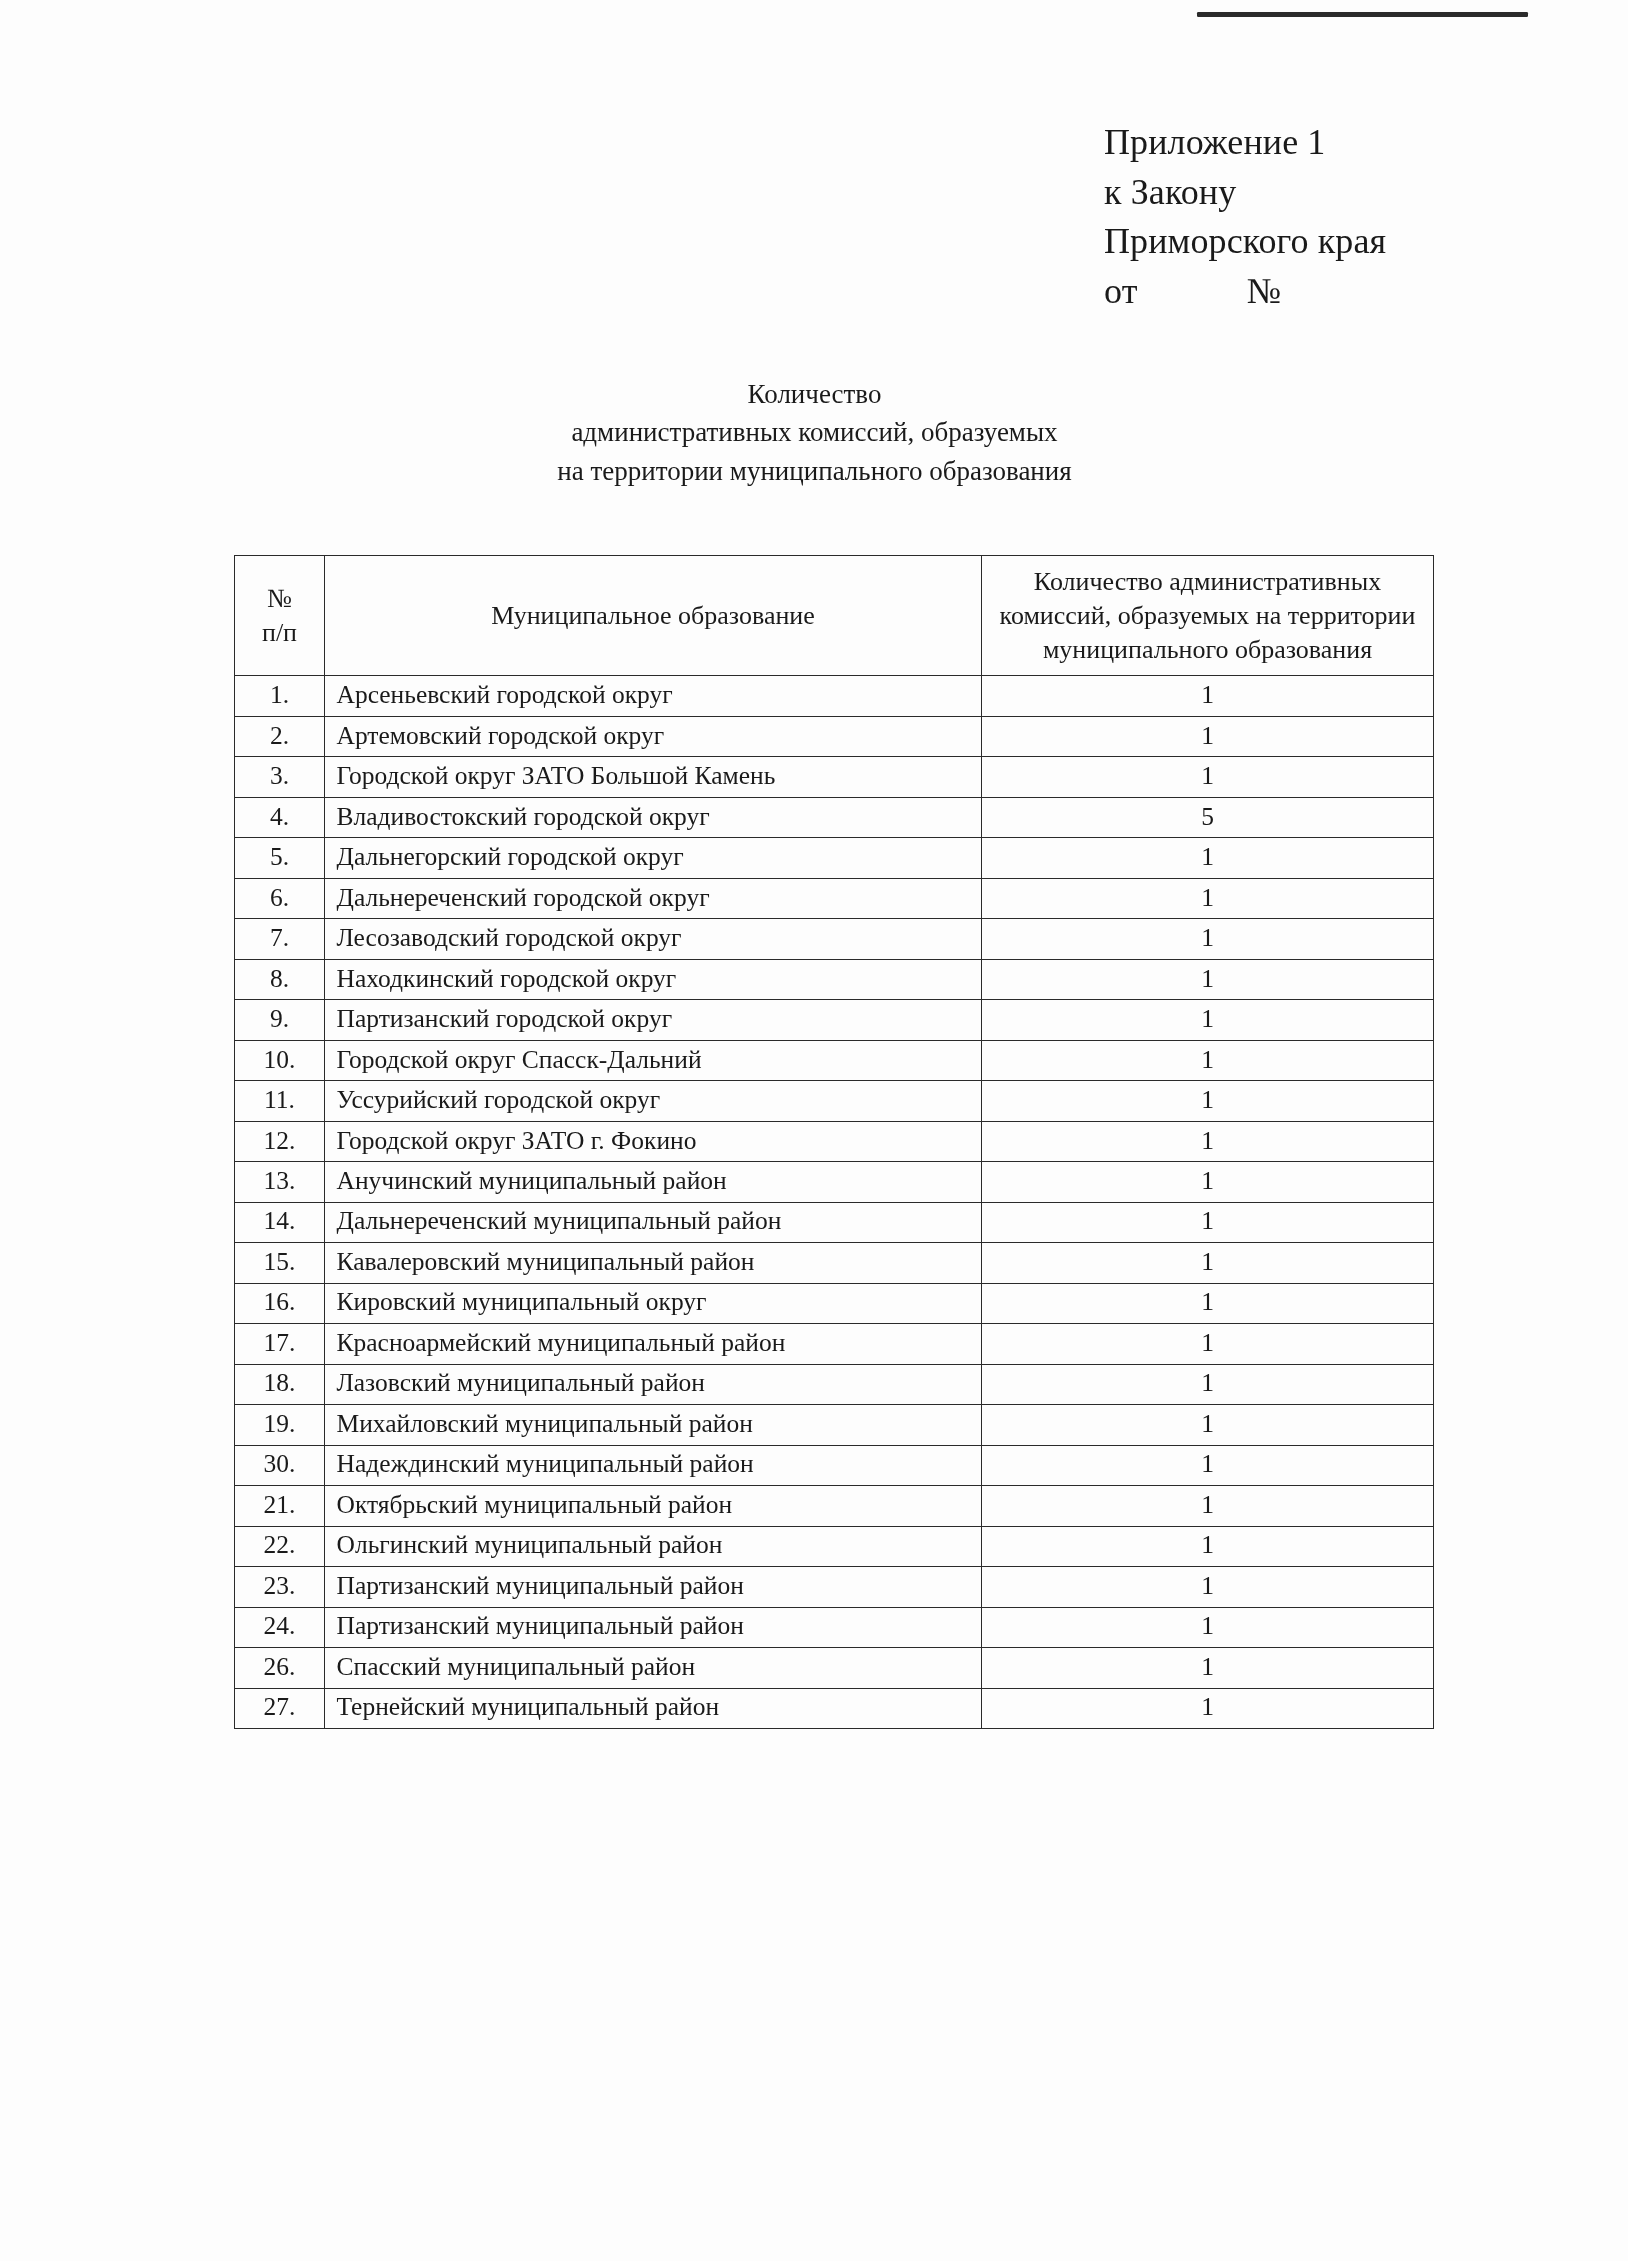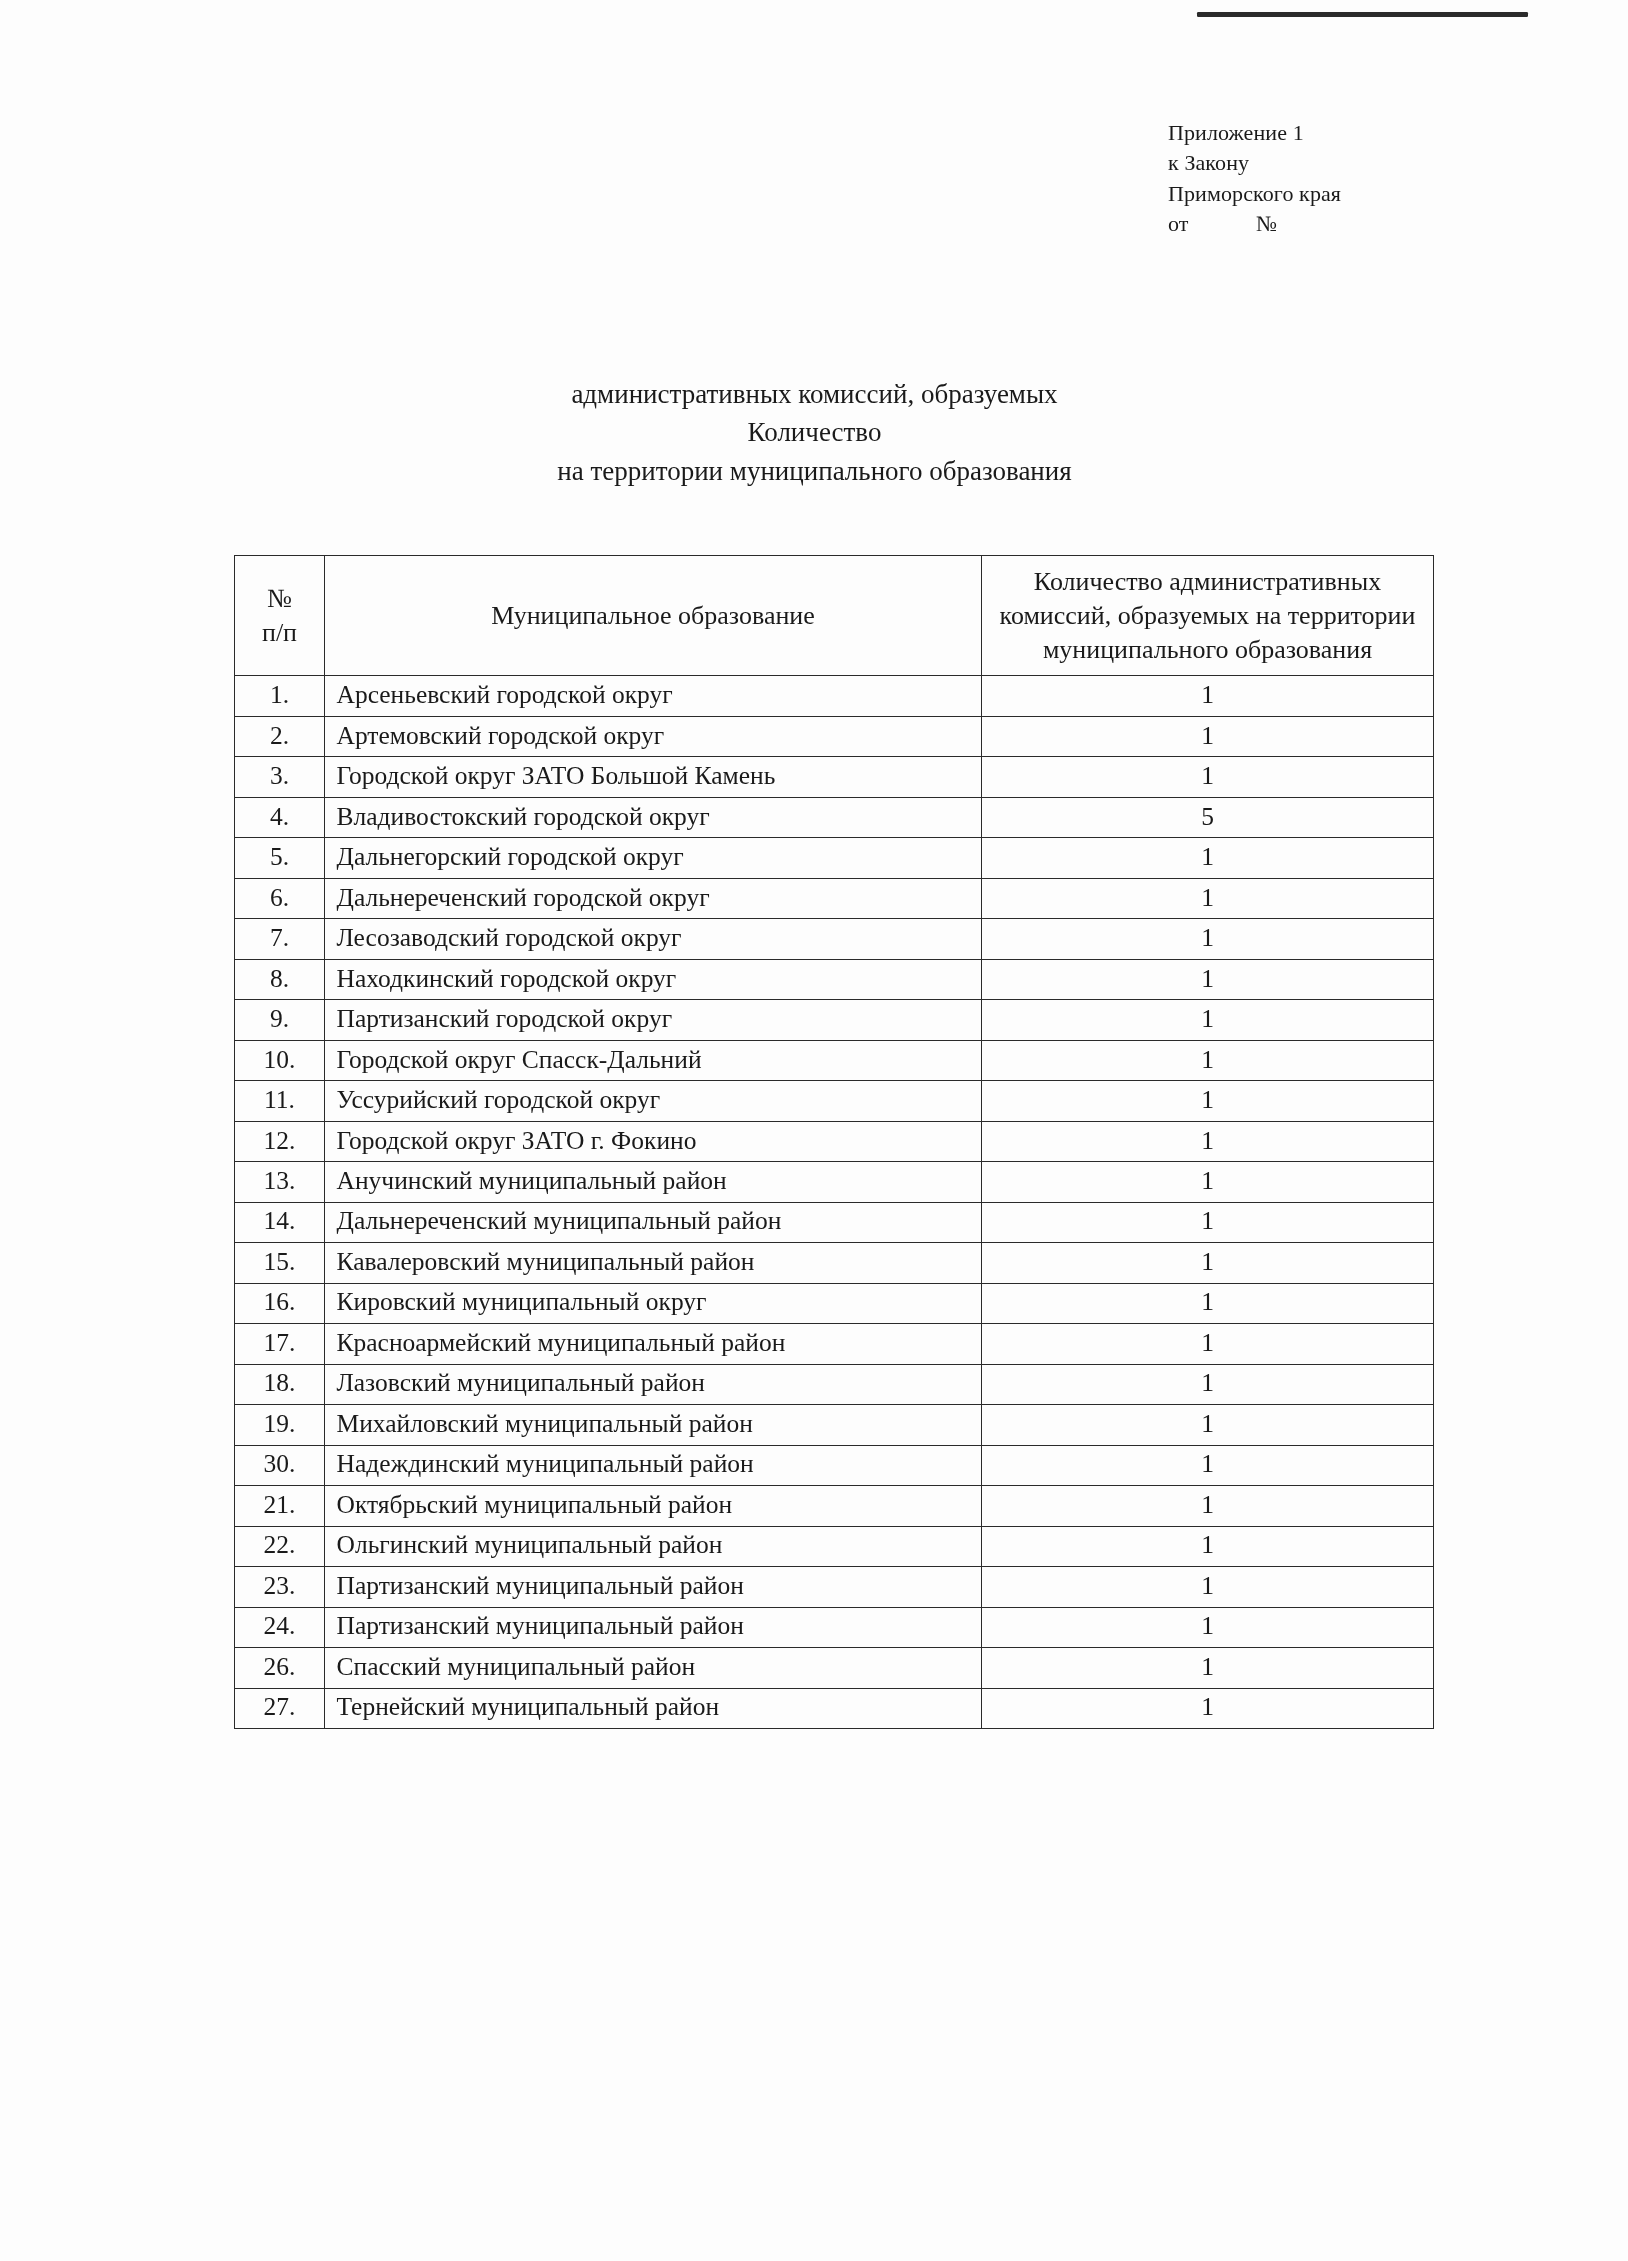--- a/index.html
+++ b/index.html
@@ -29,22 +29,22 @@
     left: 1197px;
     width: 331px;
     height: 5.7px;
     background: #2b2b2b;
     border-radius: 1.3px;
   }
 
   .header-block {
     position: absolute;
     top: 118px;
-    left: 1168px;
-    font-size: 22px;
+    left: 1104px;
+    font-size: 36px;
     line-height: 1.38;
     letter-spacing: 0.1px;
   }
   .header-block .ln { white-space: pre; }
   .header-block .ln-ot { white-space: pre; }
 
   .title-block {
     position: absolute;
     top: 375px;
     left: 0;
@@ -123,22 +123,22 @@
   <div class="scan-artifact"></div>
 
   <div class="header-block">
     <div class="ln">Приложение 1</div>
     <div class="ln">к Закону</div>
     <div class="ln">Приморского края</div>
     <div class="ln-ot">от            №</div>
   </div>
 
   <div class="title-block">
+    <span class="t-line">Количество</span>
     <span class="t-line">административных комиссий, образуемых</span>
-    <span class="t-line">Количество</span>
     <span class="t-line">на территории муниципального образования</span>
   </div>
 
   <table class="main-table">
     <colgroup>
       <col class="c-num">
       <col class="c-name">
       <col class="c-cnt">
     </colgroup>
     <thead>

